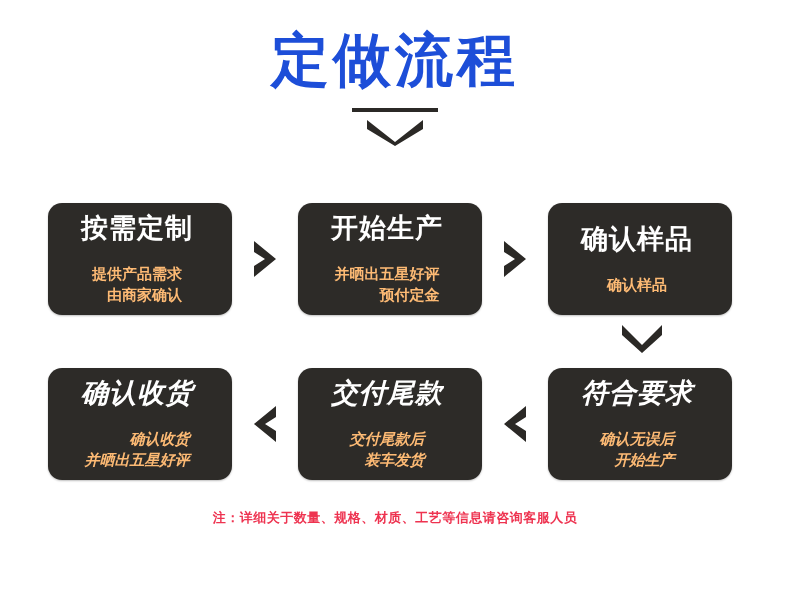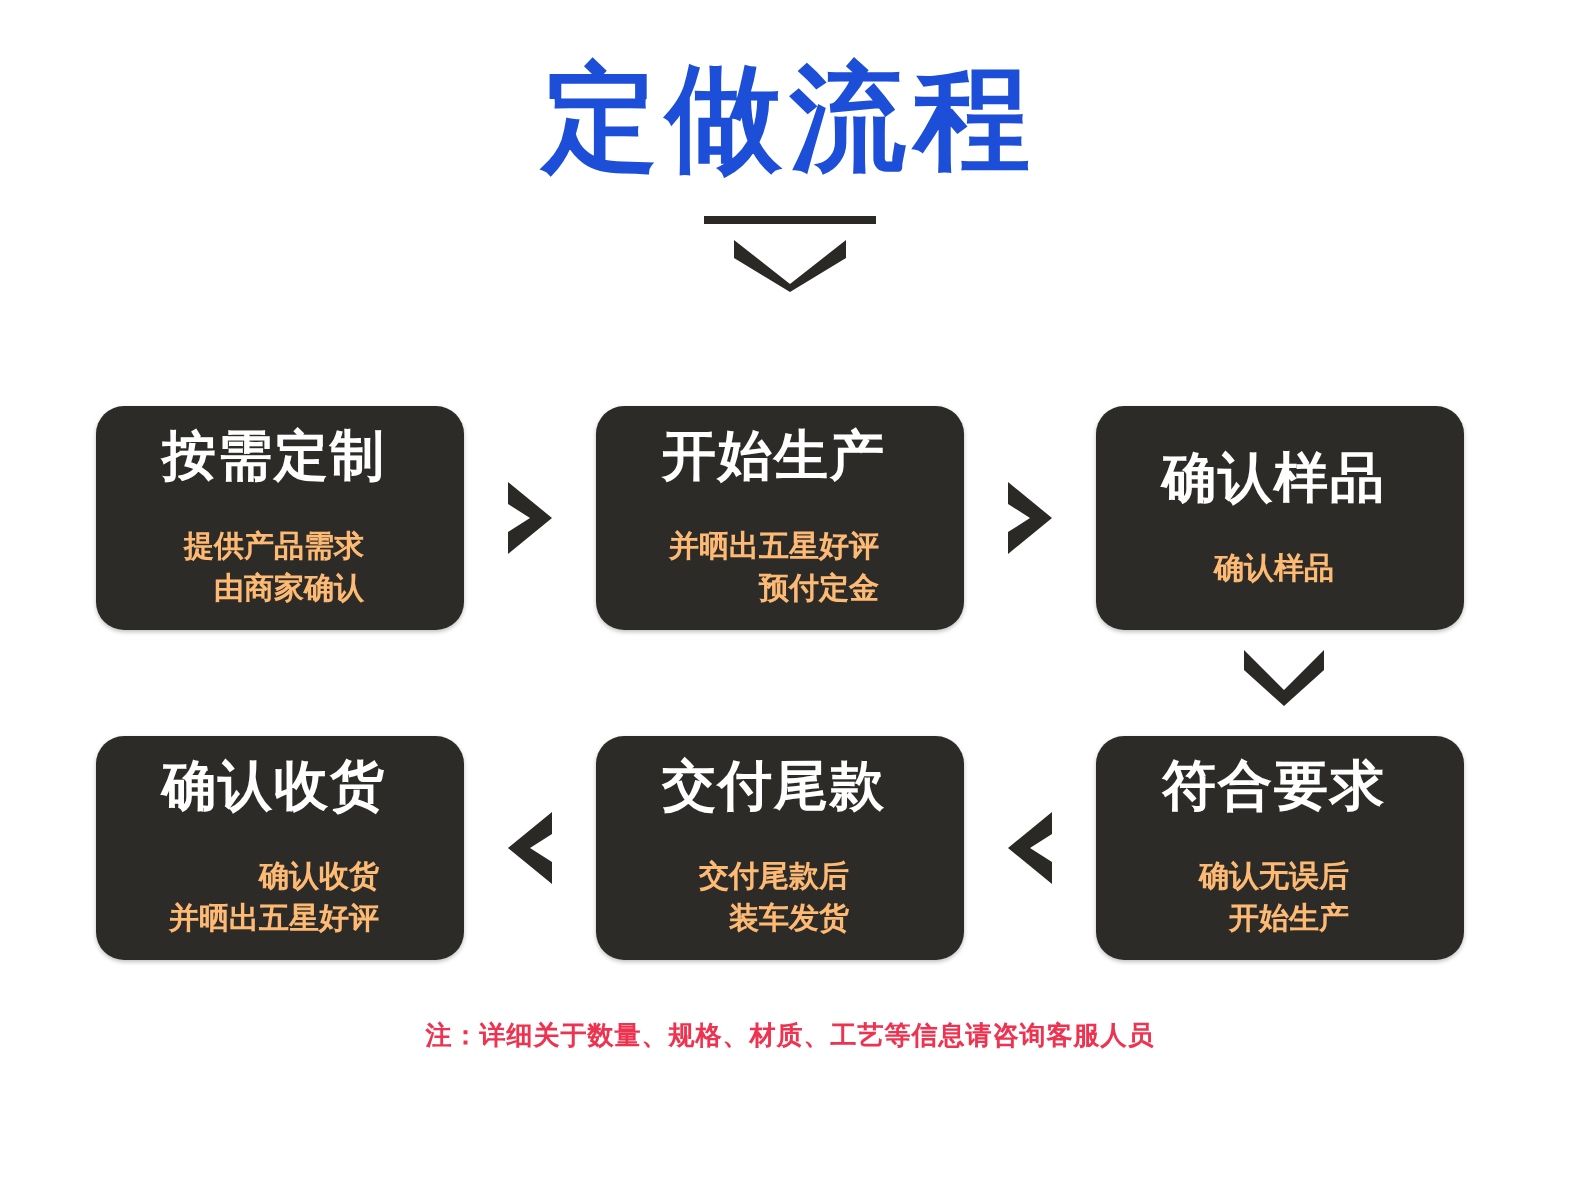--- a/index.html
+++ b/index.html
@@ -54,21 +54,21 @@
   
   .flow-row {
     position: absolute;
     left: 48px;
     width: 684px;
     display: flex;
     align-items: center;
     justify-content: space-between;
   }
   .row-one { top: 203px; height: 112px; }
-  .row-two { top: 368px; height: 112px; }
+  .row-two { top: 368px; height: 112px; font-style: italic; }
 
   .step-box {
     width: 184px;
     height: 112px;
     background: #2d2b28;
     border-radius: 14px;
     box-sizing: border-box;
     display: flex;
     flex-direction: column;
     align-items: center;

